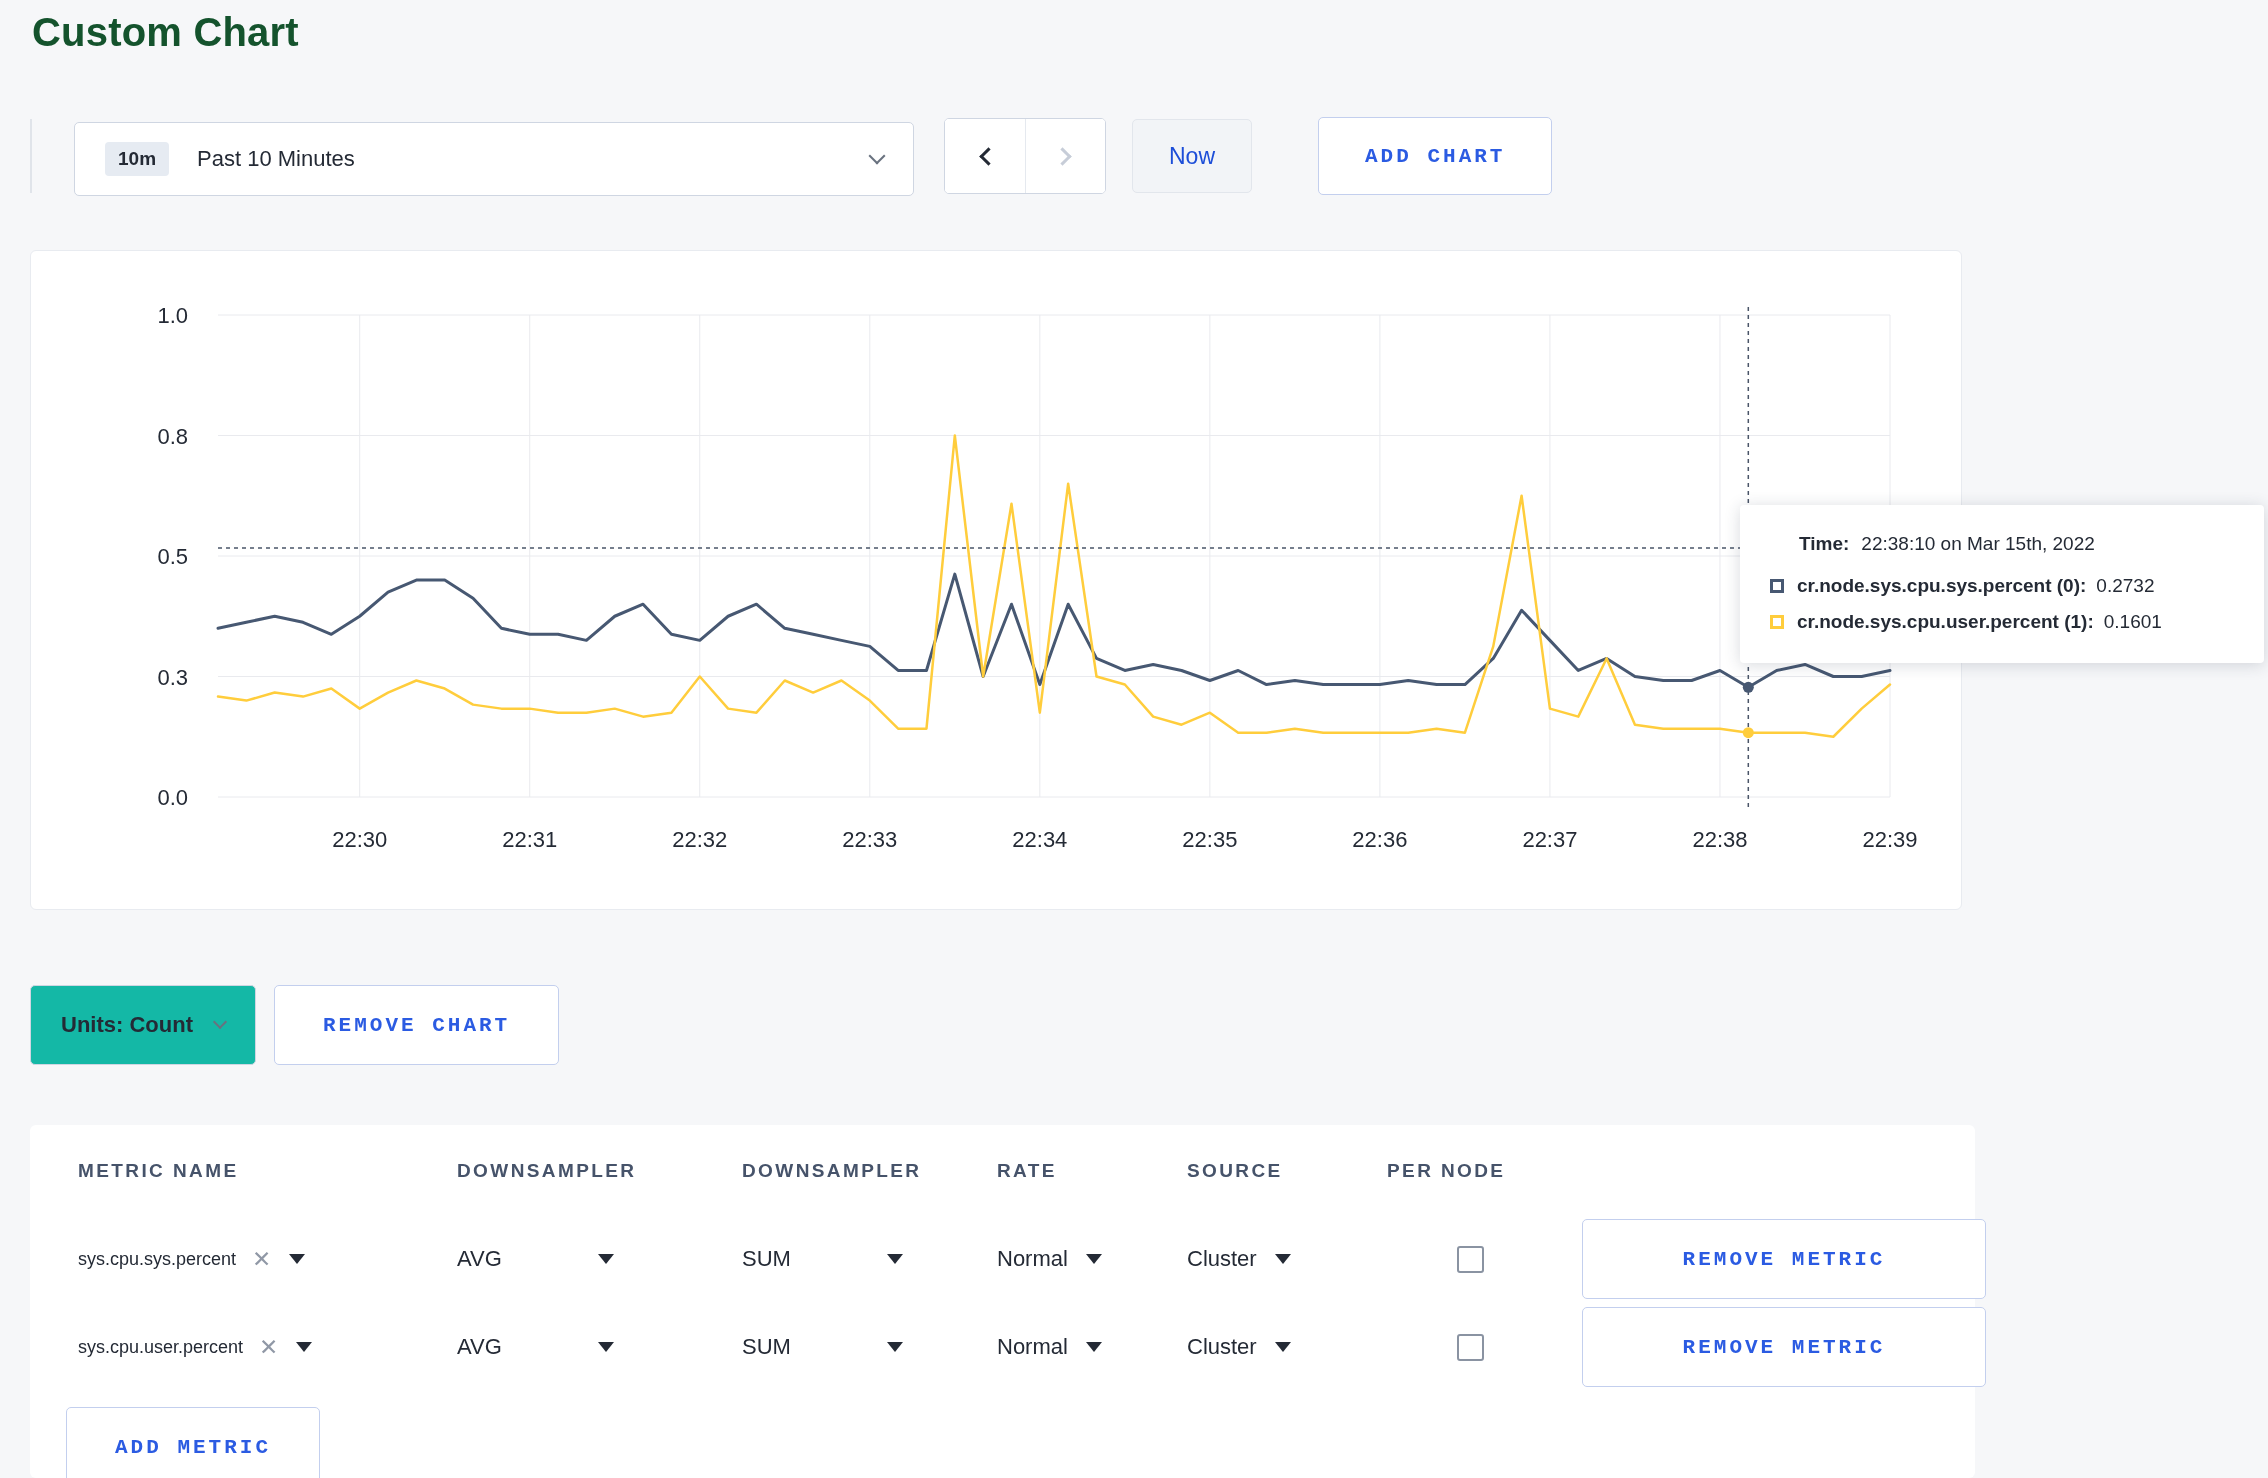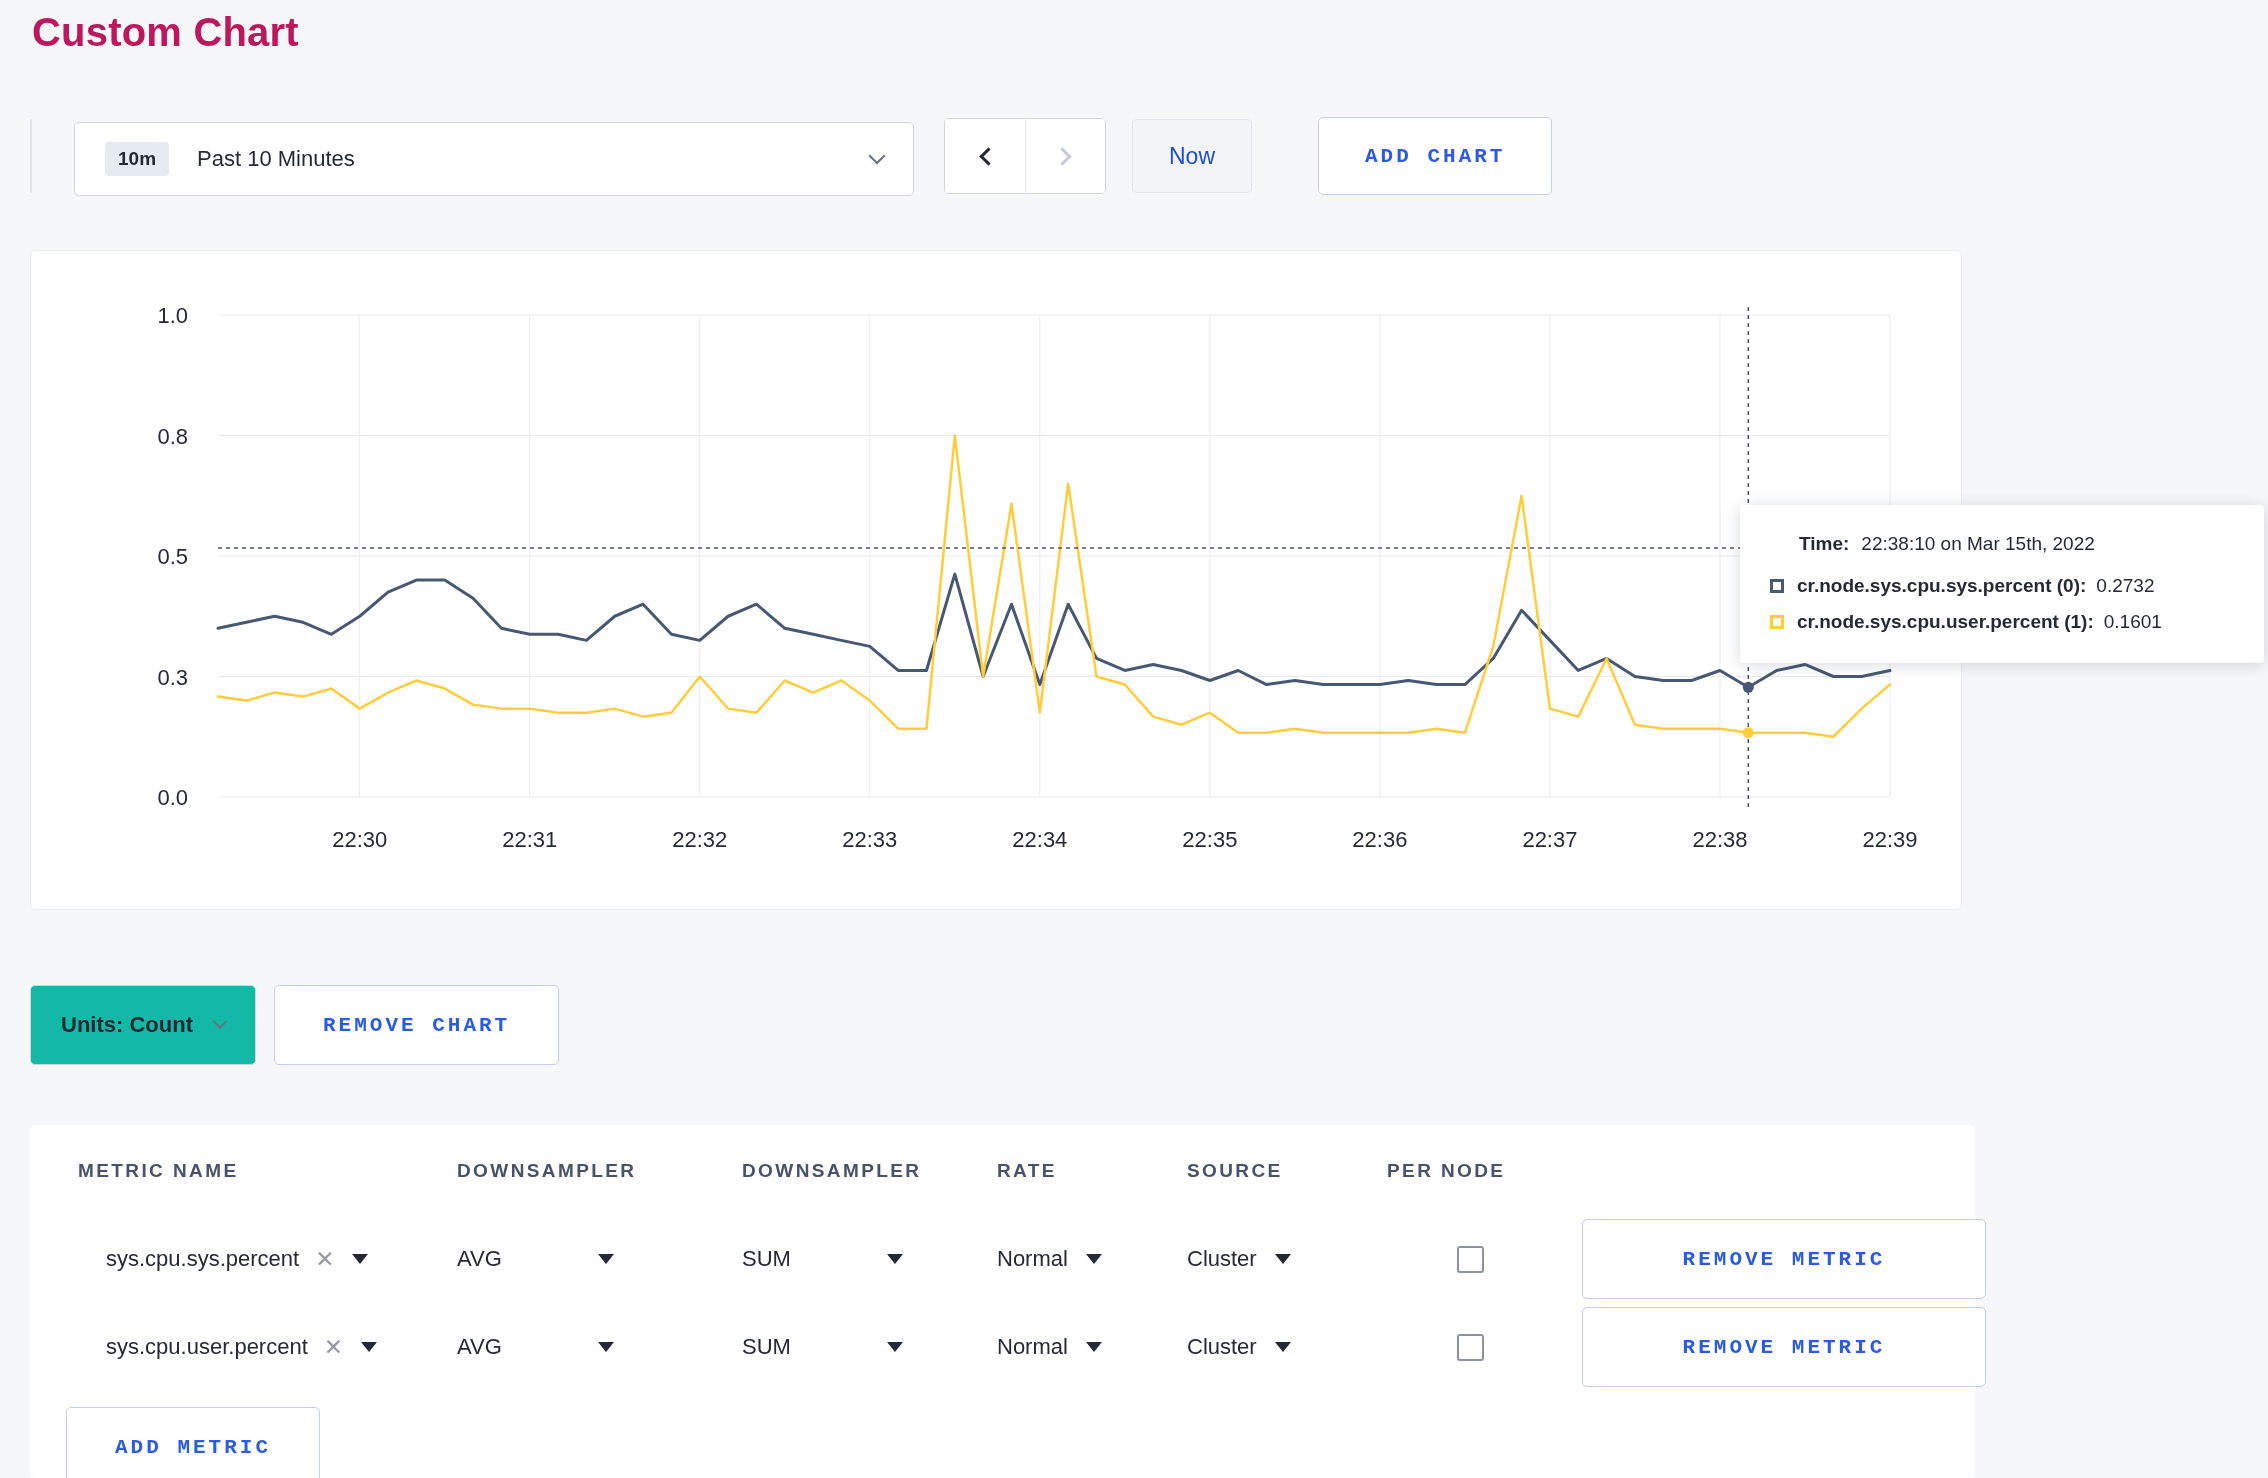--- a/index.html
+++ b/index.html
@@ -16,21 +16,21 @@
     width:2268px;height:1478px;overflow:hidden;
     background:var(--bg-page);
     font-family:"Liberation Sans", sans-serif;
     color:var(--text-dark);
     font-size:22px;
   }
   .page{position:relative;width:2268px;height:1478px;}
 
   .page-title{
     position:absolute;top:10px;left:32px;margin:0;
-    font-size:40px;font-weight:700;color:#be185d;letter-spacing:.2px;
+    font-size:40px;font-weight:700;color:#14532d;letter-spacing:.2px;
   }
 
   
   .controls{position:absolute;top:118px;left:30px;display:flex;align-items:center;height:76px;}
   .ts-divider{width:2px;height:74px;background:#e0e4ea;margin-right:42px;}
   .range-dropdown{
     display:flex;align-items:center;width:840px;height:74px;background:#fff;
     border:1px solid var(--border-light);border-radius:5px;padding:0 30px;cursor:pointer;margin-top:6px;
   }
   .range-badge{
@@ -102,21 +102,21 @@
     display:grid;
     grid-template-columns:379px 285px 255px 190px 200px 195px auto;
     align-items:center;
   }
   .header-row{height:40px;margin-bottom:24px;}
   .header-cell{
     font-size:19px;font-weight:700;letter-spacing:2.4px;color:#46536a;padding-left:12px;
   }
   .metric-row{height:88px;}
   .cell{display:flex;align-items:center;padding-left:12px;}
-  .metric-name{font-size:22px;color:var(--text-dark);margin-left:28px;}
+  .metric-name{font-size:18px;color:var(--text-dark);}
   .clear-x{font-size:23px;color:#9098a6;margin-left:16px;cursor:pointer;line-height:1;}
   .caret{width:0;height:0;border-left:8px solid transparent;border-right:8px solid transparent;border-top:10px solid #242a35;display:inline-block;margin-left:18px;}
   .select-cell{cursor:pointer;}
   .checkbox{
     width:27px;height:27px;border:2px solid #8a93a2;border-radius:3px;background:#fff;
     display:inline-block;margin-left:70px;cursor:pointer;
   }
   .remove-metric-btn{height:80px;width:404px;}
   .add-metric-btn{margin-top:16px;height:80px;padding:0 48px;}
 </style>

